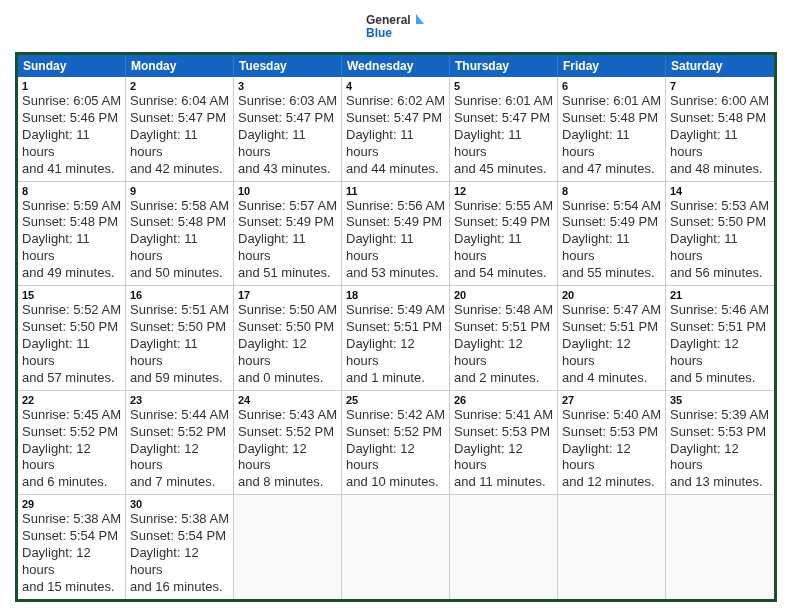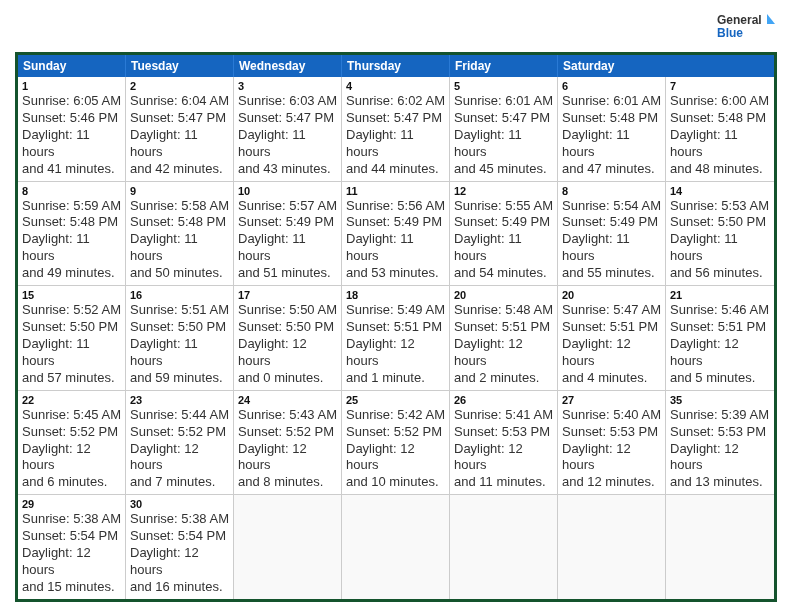--- a/index.html
+++ b/index.html
@@ -12,21 +12,21 @@
     }
     .page {
       width: 792px;
       height: 612px;
       padding: 10px 15px;
       display: flex;
       flex-direction: column;
     }
     .header {
       display: flex;
-      justify-content: flex-end;
+      justify-content: center;
       align-items: flex-start;
       margin-bottom: 6px;
     }
     .logo {
       display: flex;
       align-items: center;
       gap: 2px;
     }
     .title-area {
       text-align: right;
@@ -112,20 +112,21 @@
       </div>
     <div class="title-area">
       <div class="month-title"></div>
       <div class="subtitle"></div>
     </div>
   </div>
 
   <div class="calendar">
     <div class="cal-header-row">
     <div class="cal-header-cell">Sunday</div>
+        <div class="cal-header-cell">Monday</div>
         <div class="cal-header-cell">Tuesday</div>
         <div class="cal-header-cell">Wednesday</div>
         <div class="cal-header-cell">Thursday</div>
         <div class="cal-header-cell">Friday</div>
         <div class="cal-header-cell">Saturday</div>
       </div>
     <div class="cal-body">
     <div class="cal-row">
           <div class="cal-cell">
             <span class="day-num">1</span>

